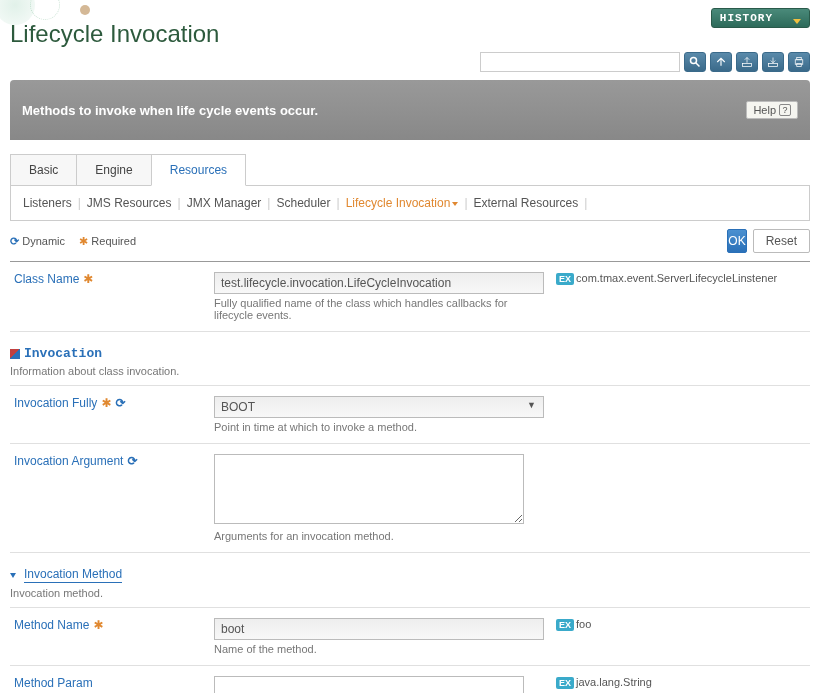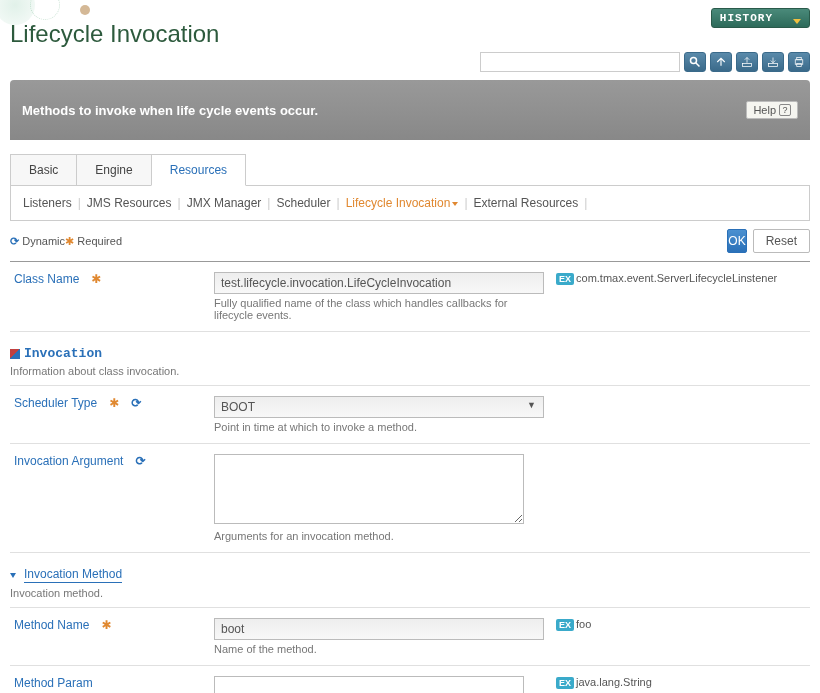--- a/index.html
+++ b/index.html
@@ -31,30 +31,30 @@
   .tab-p { padding: 8px 18px; border: 1px solid #ccc; border-bottom: none; background: #f7f7f7; cursor: pointer; font-size: 12px; color: #444; margin-right: -1px; }
   .tab-p.active { background: #fff; color: #2a70b8; border-bottom: 1px solid #fff; margin-bottom: -1px; font-weight: 500; }
   
   .tabs-secondary { margin: 0 10px; border: 1px solid #ccc; border-top: none; padding: 10px 12px; display: flex; flex-wrap: wrap; gap: 6px; align-items: center; }
   .tab-s { color: #555; cursor: pointer; font-size: 12px; }
   .tab-s.active { color: #e08830; }
   .tab-sep { color: #ccc; }
   .mini-chevron { display: inline-block; width: 0; height: 0; border-left: 3px solid transparent; border-right: 3px solid transparent; border-top: 4px solid #e08830; margin-left: 2px; vertical-align: middle; }
   
   .legend-row { margin: 8px 10px 0 10px; display: flex; justify-content: space-between; align-items: center; padding-bottom: 8px; border-bottom: 1px solid #999; }
-  .legend-left { display: flex; align-items: center; font-size: 11px; }
+  .legend-left { display: flex; gap: 14px; align-items: center; font-size: 11px; }
   .dyn-icon { color: #2a70b8; font-weight: bold; }
   .req-icon { color: #e08830; }
   .btns-right { display: flex; gap: 6px; }
   .btn-ok { background: linear-gradient(#4a90d0, #2a70b8); color: #fff; border: 1px solid #2a70b8; border-radius: 2px; padding: 4px 0; cursor: pointer; font-size: 12px; }
   .btn-reset { background: #fff; border: 1px solid #bbb; border-radius: 2px; padding: 4px 12px; cursor: pointer; font-size: 12px; color: #555; }
   
   .form-area { margin: 0 10px; }
   .form-row { display: flex; align-items: flex-start; padding: 10px 4px; border-bottom: 1px solid #e0e0e0; gap: 10px; }
-  .label-col { width: 190px; flex-shrink: 0; color: #2a70b8; font-size: 12px; display: flex; gap: 12px; align-items: center; }
+  .label-col { width: 190px; flex-shrink: 0; color: #2a70b8; font-size: 12px; display: flex; gap: 4px; align-items: center; }
   .input-col { flex: 1; }
   .example-col { width: 250px; flex-shrink: 0; font-size: 11px; color: #555; text-align: left; }
   .ex-badge { display: inline-block; background: #3aaaca; color: #fff; font-size: 9px; font-weight: bold; padding: 1px 3px; border-radius: 2px; margin-right: 2px; }
   .text-input { width: 330px; border: 1px solid #bbb; background: linear-gradient(#eee, #f8f8f8); padding: 3px 6px; font-size: 12px; color: #555; }
   .helper-text { font-size: 11px; color: #777; margin-top: 3px; }
   select.text-input { appearance: none; background: linear-gradient(#eee,#f8f8f8); }
   .select-wrap { position: relative; display: inline-block; }
   .select-wrap::after { content: "▼"; position: absolute; right: 8px; top: 4px; font-size: 9px; color: #555; pointer-events: none; }
   textarea.text-area { width: 310px; height: 70px; border: 1px solid #bbb; resize: both; font-size: 12px; padding: 3px; }
   
@@ -180,21 +180,21 @@
   <div class="sec-title">
     <span class="sec-icon"></span>
     <span>Invocation</span>
   </div>
 </div>
 <div class="sec-desc">Information about class invocation.</div>
 
 <div class="form-area">
   <div class="form-row">
     <div class="label-col">
-      <span>Scheduler Type</span>
+      <span>Invocation Fully</span>
       <span class="req-icon">✱</span>
       <span class="dyn-icon refresh-icon">⟳</span>
     </div>
     <div class="input-col">
       <div class="select-wrap">
         <select class="text-input">
           <option>BOOT</option>
         </select>
       </div>
       <div class="helper-text">Point in time at which to invoke a method.</div>

